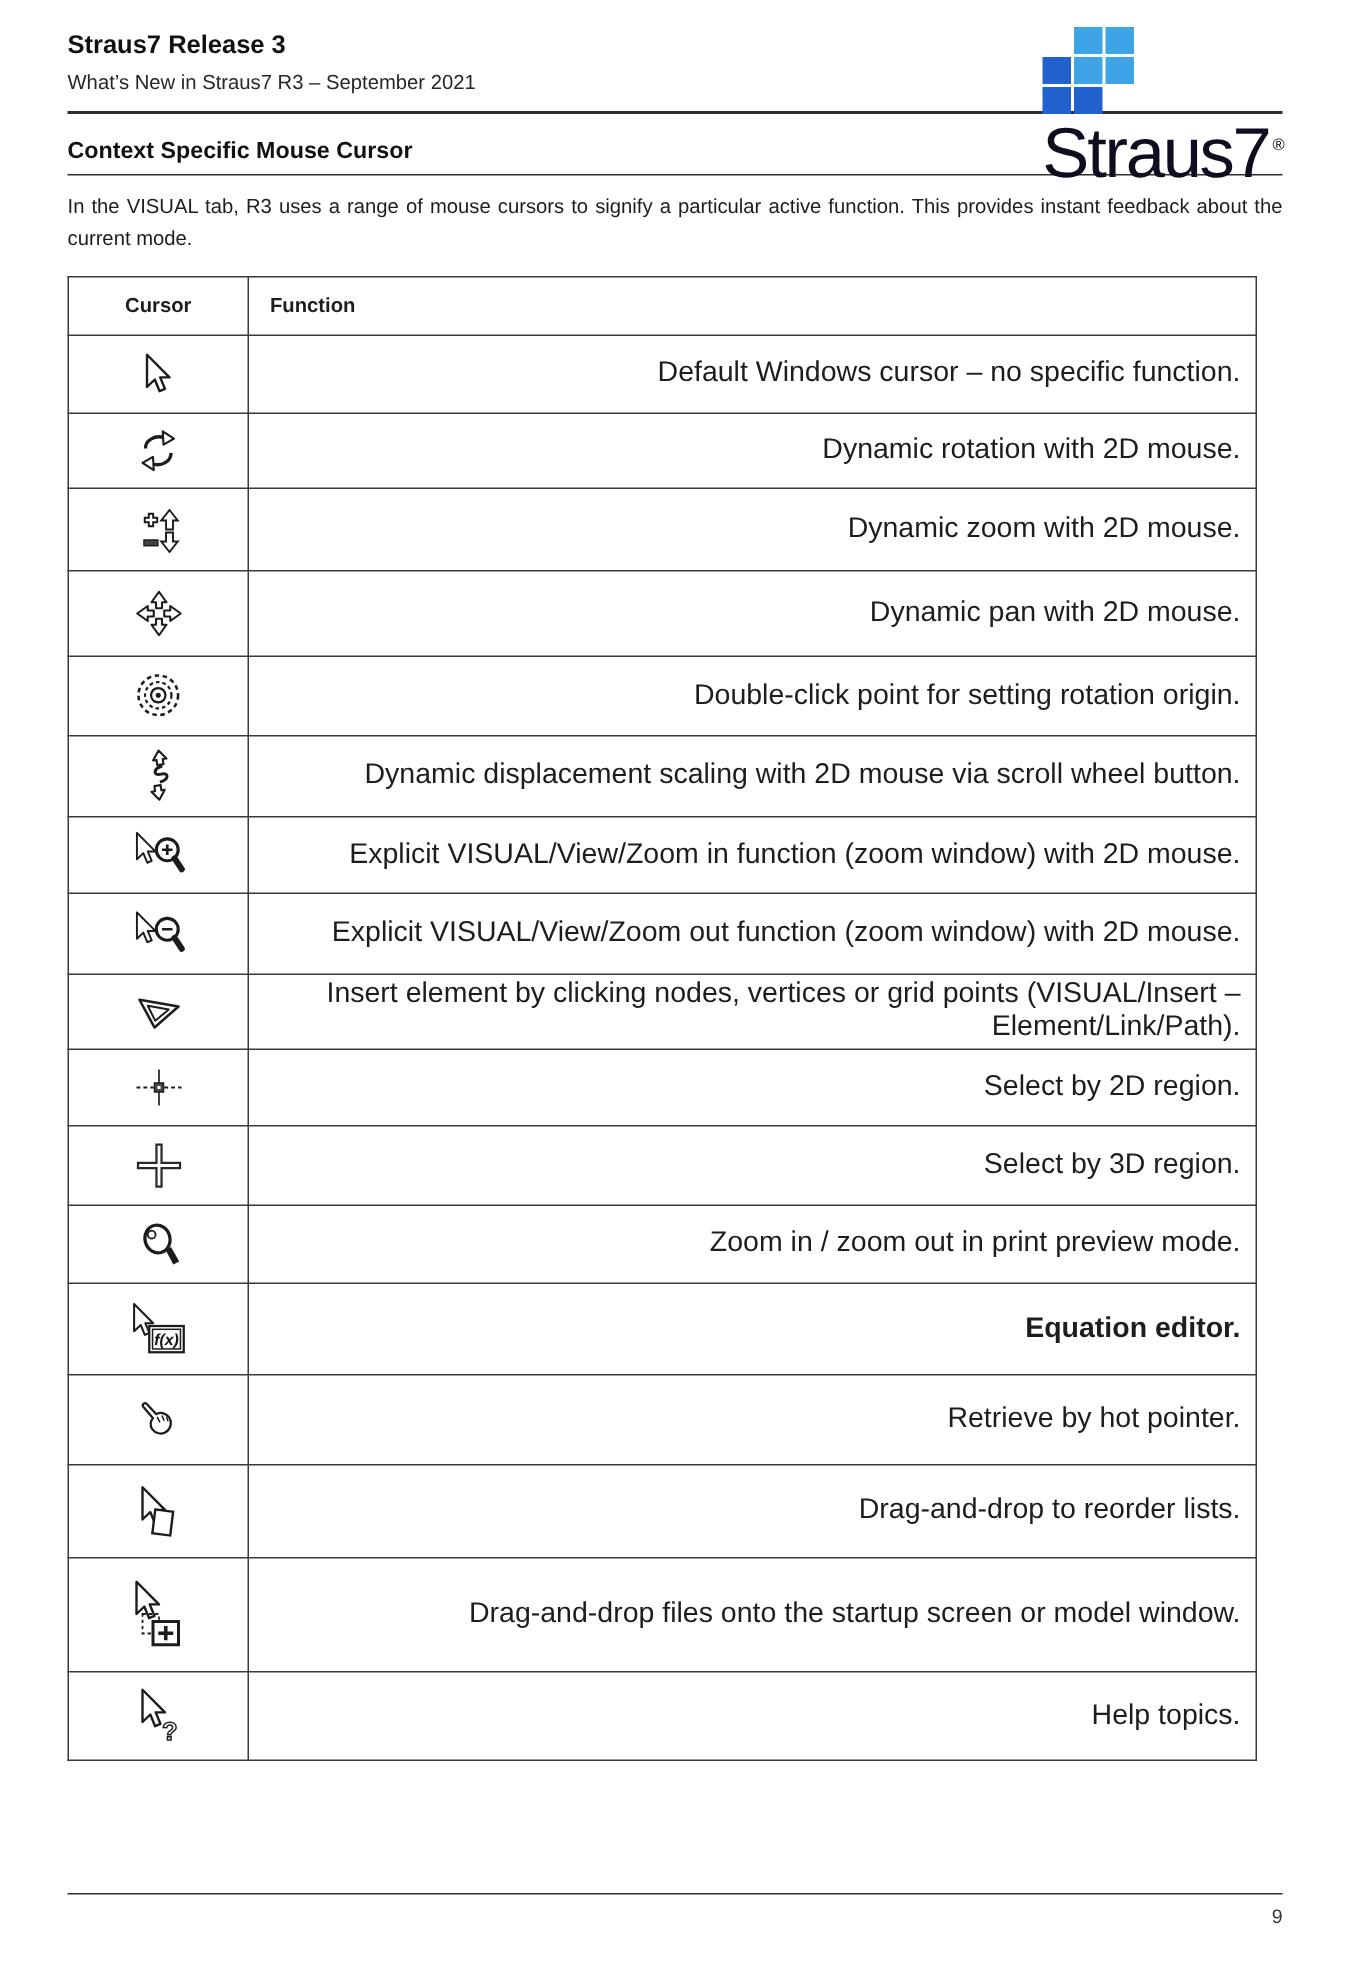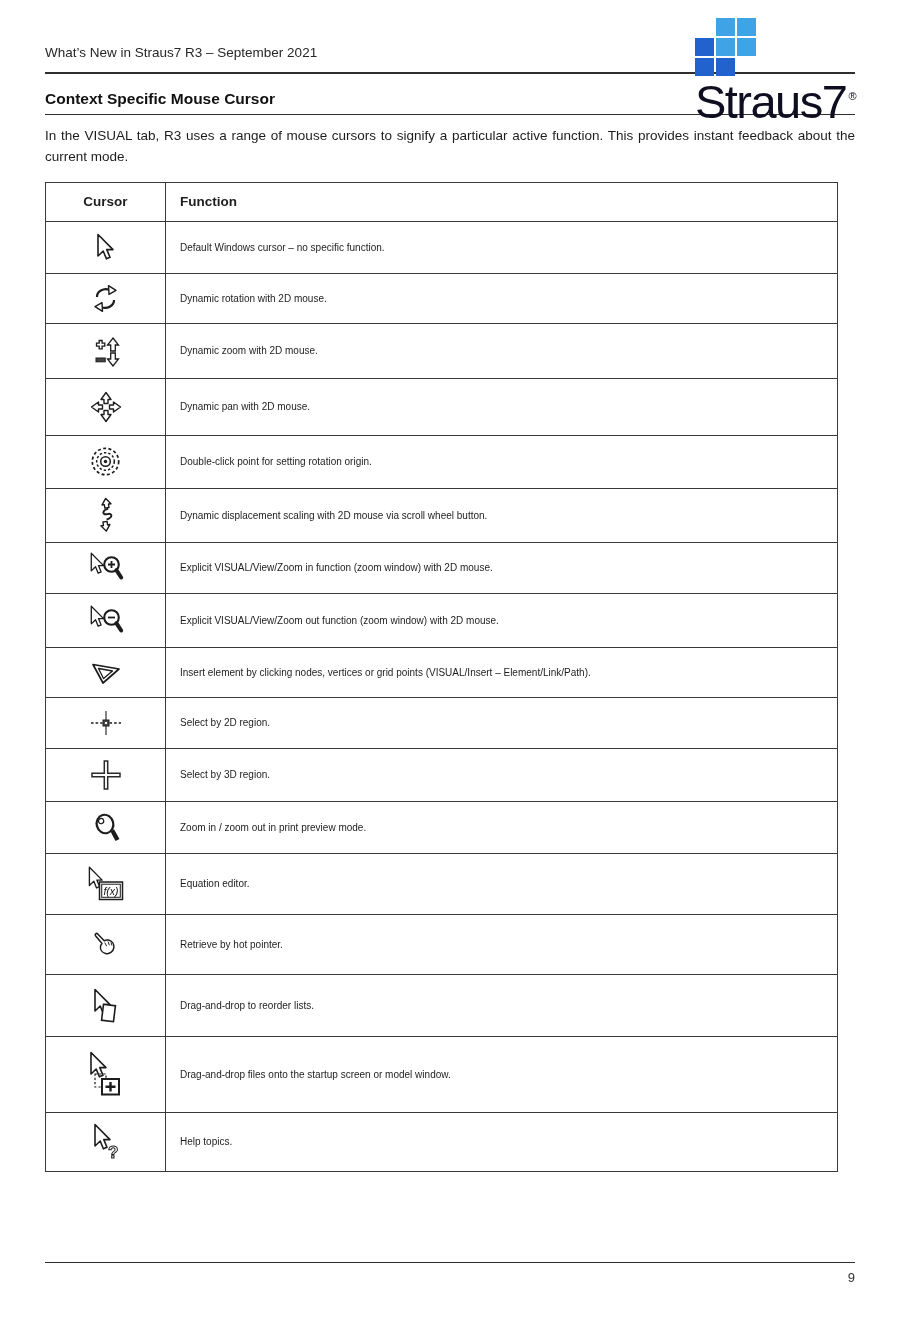--- a/index.html
+++ b/index.html
@@ -2,42 +2,42 @@
 <html><head>
 <meta charset="utf-8">
 <style>
   html,body{margin:0;padding:0;background:#ffffff;}
   body{width:900px;height:1323px;font-family:"Liberation Sans","DejaVu Sans",sans-serif;color:#1d1d1d;}
   .page{position:relative;width:900px;height:1323px;box-sizing:border-box;padding:0 45px;overflow:hidden;}
 
   
   .doc-header{position:relative;padding-top:20px;}
   .doc-title{font-size:17px;font-weight:bold;color:#111;}
-  .doc-subtitle{font-size:13.5px;margin-top:25px;color:#272727;}
+  .doc-subtitle{font-size:13.5px;margin-top:7px;color:#272727;}
   .logo{position:absolute;top:12px;right:0;display:flex;align-items:flex-start;flex-direction:column;}
   .logo-grid{display:grid;grid-template-columns:repeat(3,19px);grid-template-rows:repeat(3,18px);gap:2px;margin-top:6px;margin-right:3px;}
   .logo-grid .sq{width:19px;height:18px;}
   .logo-grid .empty{background:transparent;}
   .logo-text{font-size:47px;line-height:1.1;letter-spacing:-1.5px;color:#0e0e20;font-weight:400;}
   .logo-reg{font-size:11px;vertical-align:18px;color:#0e0e20;margin-left:2px;}
   .header-rule{border:0;border-top:2.2px solid #2e2e2e;margin:12px 0 0 0;}
 
   
   .section-heading{font-size:15.5px;font-weight:bold;color:#111;margin:16px 0 0 0;padding-bottom:6px;border-bottom:1.6px solid #2e2e2e;}
   .intro{font-size:13.5px;line-height:1.55;text-align:justify;margin:11px 0 0 0;}
   .b{font-weight:normal;}
 
   
   table.cursor-table{border-collapse:collapse;width:793px;margin-top:14px;table-layout:fixed;}
   table.cursor-table,table.cursor-table th,table.cursor-table td{border:1.7px solid #3a3a3a;}
   table.cursor-table th{font-size:13.5px;font-weight:bold;height:36px;}
   th.col-cursor{width:117px;text-align:center;}
   th.col-function{text-align:left;padding-left:14px;}
   td.cur{text-align:center;vertical-align:middle;}
-  td.func{font-size:10px;padding-left:14px;padding-right:10px;vertical-align:middle;}
+  td.func{font-size:19px;padding-left:14px;padding-right:10px;vertical-align:middle;text-align:right;}
   svg.cicon{display:block;margin:0 auto;}
 
   
   .doc-footer{position:absolute;left:45px;right:45px;bottom:38px;}
   .footer-rule{border:0;border-top:1.8px solid #2e2e2e;margin:0;}
   .page-num{text-align:right;font-size:13px;color:#333;margin-top:7px;}
 </style>
 </head>
 <body>
 
@@ -48,20 +48,21 @@
     <g id="rot-a">
       <path d="M7,14 A9,7.5 0 0 1 19.5,6.8" fill="none" stroke="#1c1c1c" stroke-width="2.2"></path>
       <polygon points="18.5,2.6 26,7.4 19,11.4" fill="#fff" stroke="#1c1c1c" stroke-width="1.4" stroke-linejoin="round"></polygon>
     </g>
   </defs>
 </svg>
 
 <div class="page">
 
   <div class="doc-header">
+    <div class="doc-title">Straus7 Release 3</div>
     <div class="doc-subtitle">What’s New in Straus7 R3 – September 2021</div>
     <div class="logo">
       <div class="logo-grid">
         <div class="sq empty"></div>
         <div class="sq" style="background-color: rgb(63, 164, 230);"></div>
         <div class="sq" style="background-color: rgb(63, 164, 230);"></div>
         <div class="sq" style="background-color: rgb(34, 98, 207);"></div>
         <div class="sq" style="background-color: rgb(63, 164, 230);"></div>
         <div class="sq" style="background-color: rgb(63, 164, 230);"></div>
         <div class="sq" style="background-color: rgb(34, 98, 207);"></div>
@@ -217,21 +218,21 @@
             <g transform="rotate(-15 14 13)">
               <ellipse cx="14" cy="13" rx="8.3" ry="9.3" fill="#fff" stroke="#1c1c1c" stroke-width="2.2"></ellipse>
               <circle cx="11" cy="9.2" r="2.6" fill="none" stroke="#1c1c1c" stroke-width="1.2"></circle>
             </g>
             <polygon points="19.5,20.5 23,18.3 28.5,28 24.5,30" fill="#1c1c1c"></polygon>
           </svg>
         </td>
         <td class="func"><span>Zoom in / zoom out in print preview mode.</span><span class="b"></span><span></span></td>
       </tr>
 
-      <tr style="height:61px;">
+      <tr style="height:61px;font-weight:bold;">
         <td class="cur">
           <svg class="cicon" width="40" height="36" viewBox="0 0 40 36">
             <use href="#ptr" transform="scale(0.85)"></use>
             <rect x="13.5" y="16" width="23" height="17.5" fill="#fff" stroke="#1c1c1c" stroke-width="1.5"></rect>
             <rect x="15.7" y="18.2" width="18.6" height="13.1" fill="none" stroke="#1c1c1c" stroke-width="1"></rect>
             <text x="25" y="28.6" text-anchor="middle" font-size="10.5" font-style="italic" fill="#111">f(x)</text>
           </svg>
         </td>
         <td class="func"><span>Equation editor.</span><span class="b"></span><span></span></td>
       </tr>

